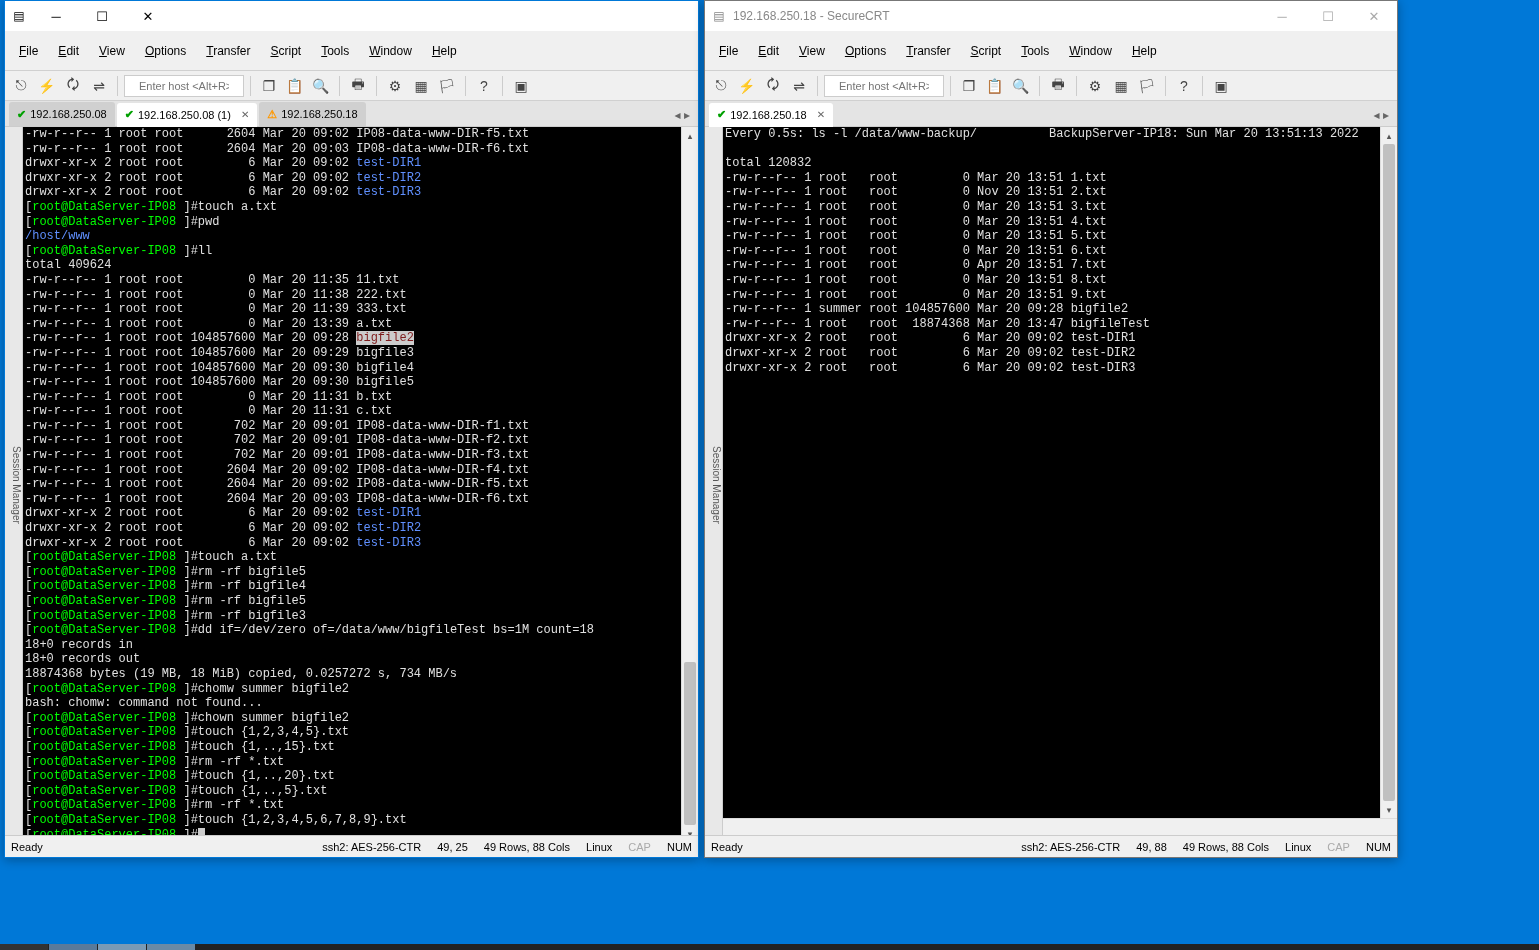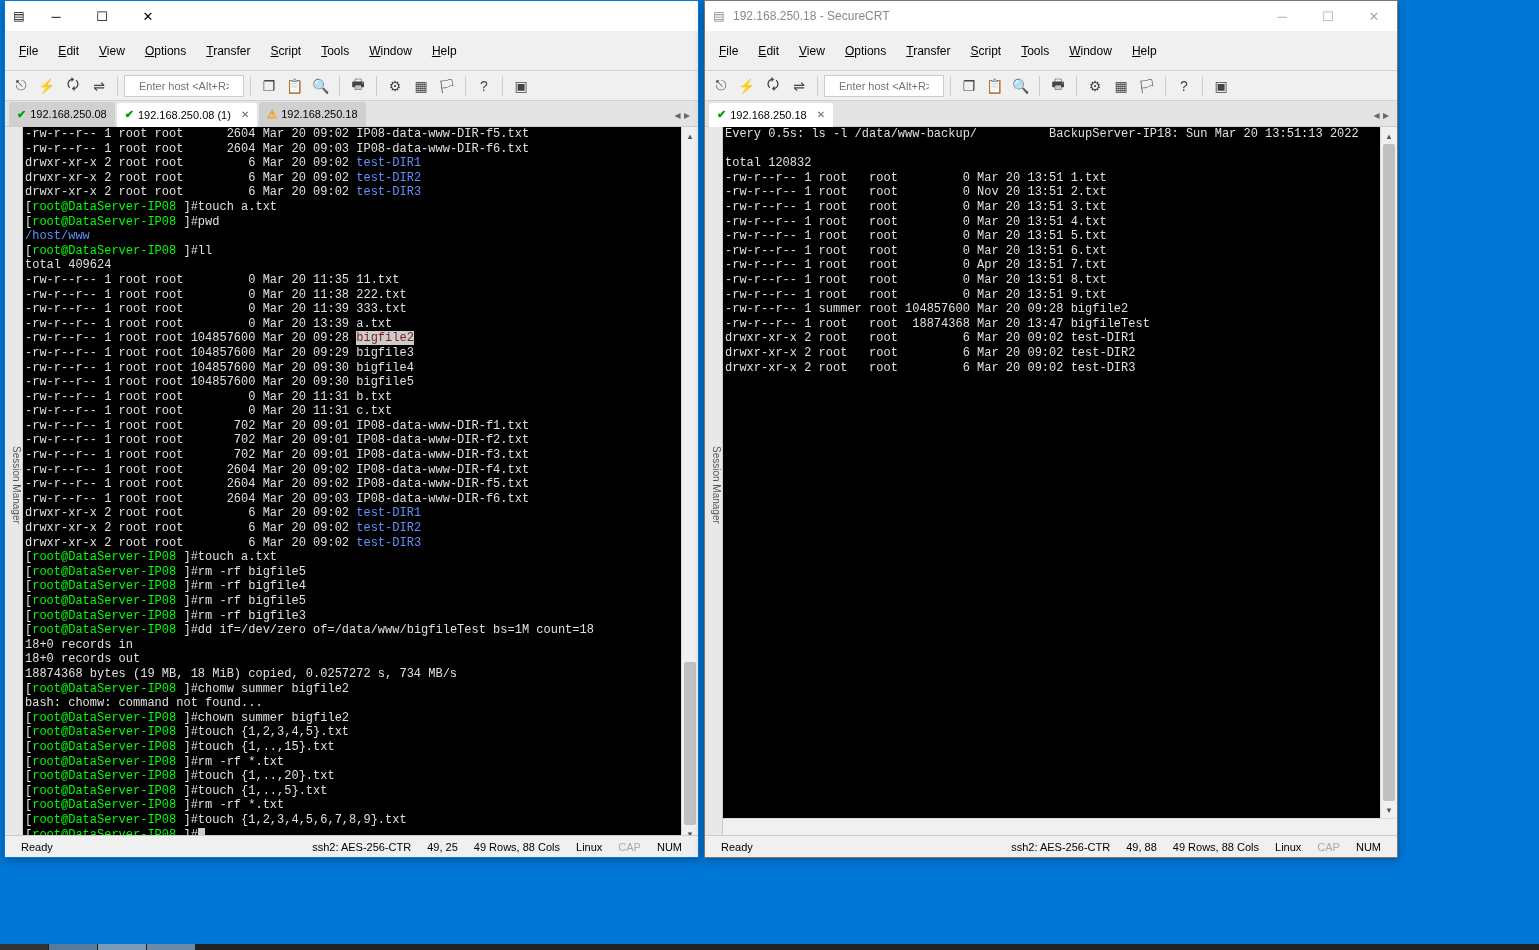--- a/index.html
+++ b/index.html
@@ -172,21 +172,21 @@
     .scroll-h {
       height: 17px;
       background: #f0f0f0;
       border-top: 1px solid #ddd;
     }
     .statusbar {
       height: 22px;
       background: #f0f0f0;
       display: flex;
       align-items: center;
-      padding: 0 16px;
+      padding: 0 6px;
       font-size: 11px;
       border-top: 1px solid #ccc;
       gap: 16px;
     }
     .status-seg { white-space: nowrap; }
     .status-spacer { flex: 1; }
     .c-green { color: #00ff00; }
     .c-blue { color: #6090ff; }
     .c-white { color: #e0e0e0; }
     .highlight { background: #cccccc; color: #7f1d1d; }

